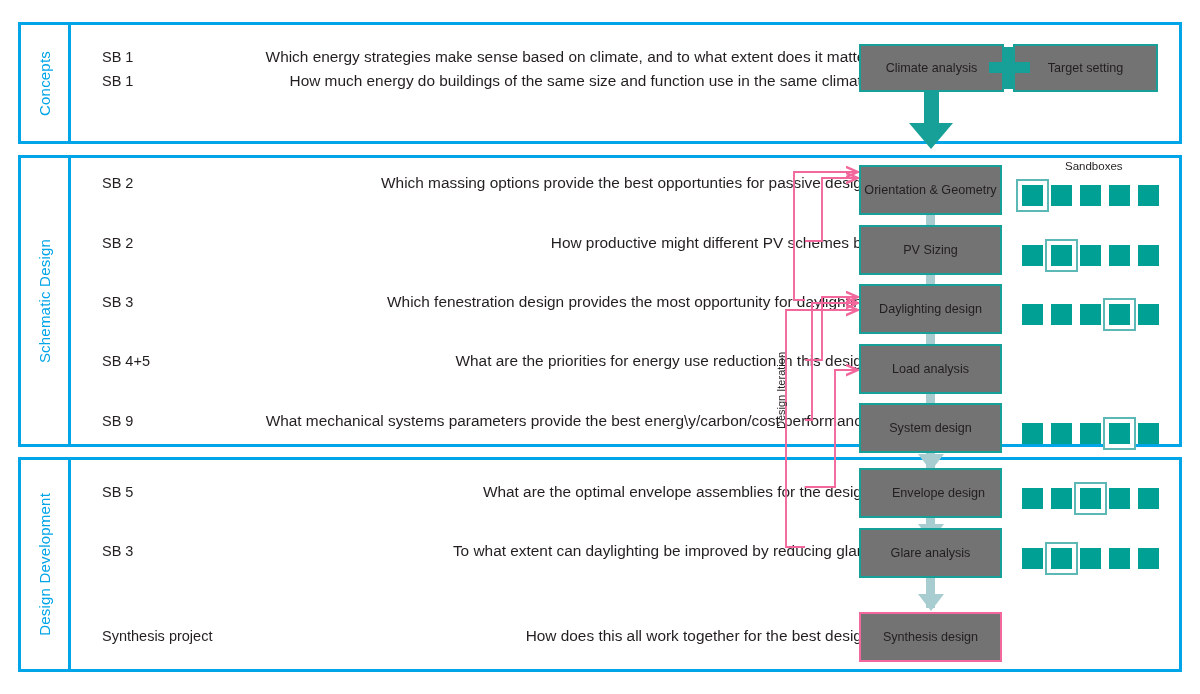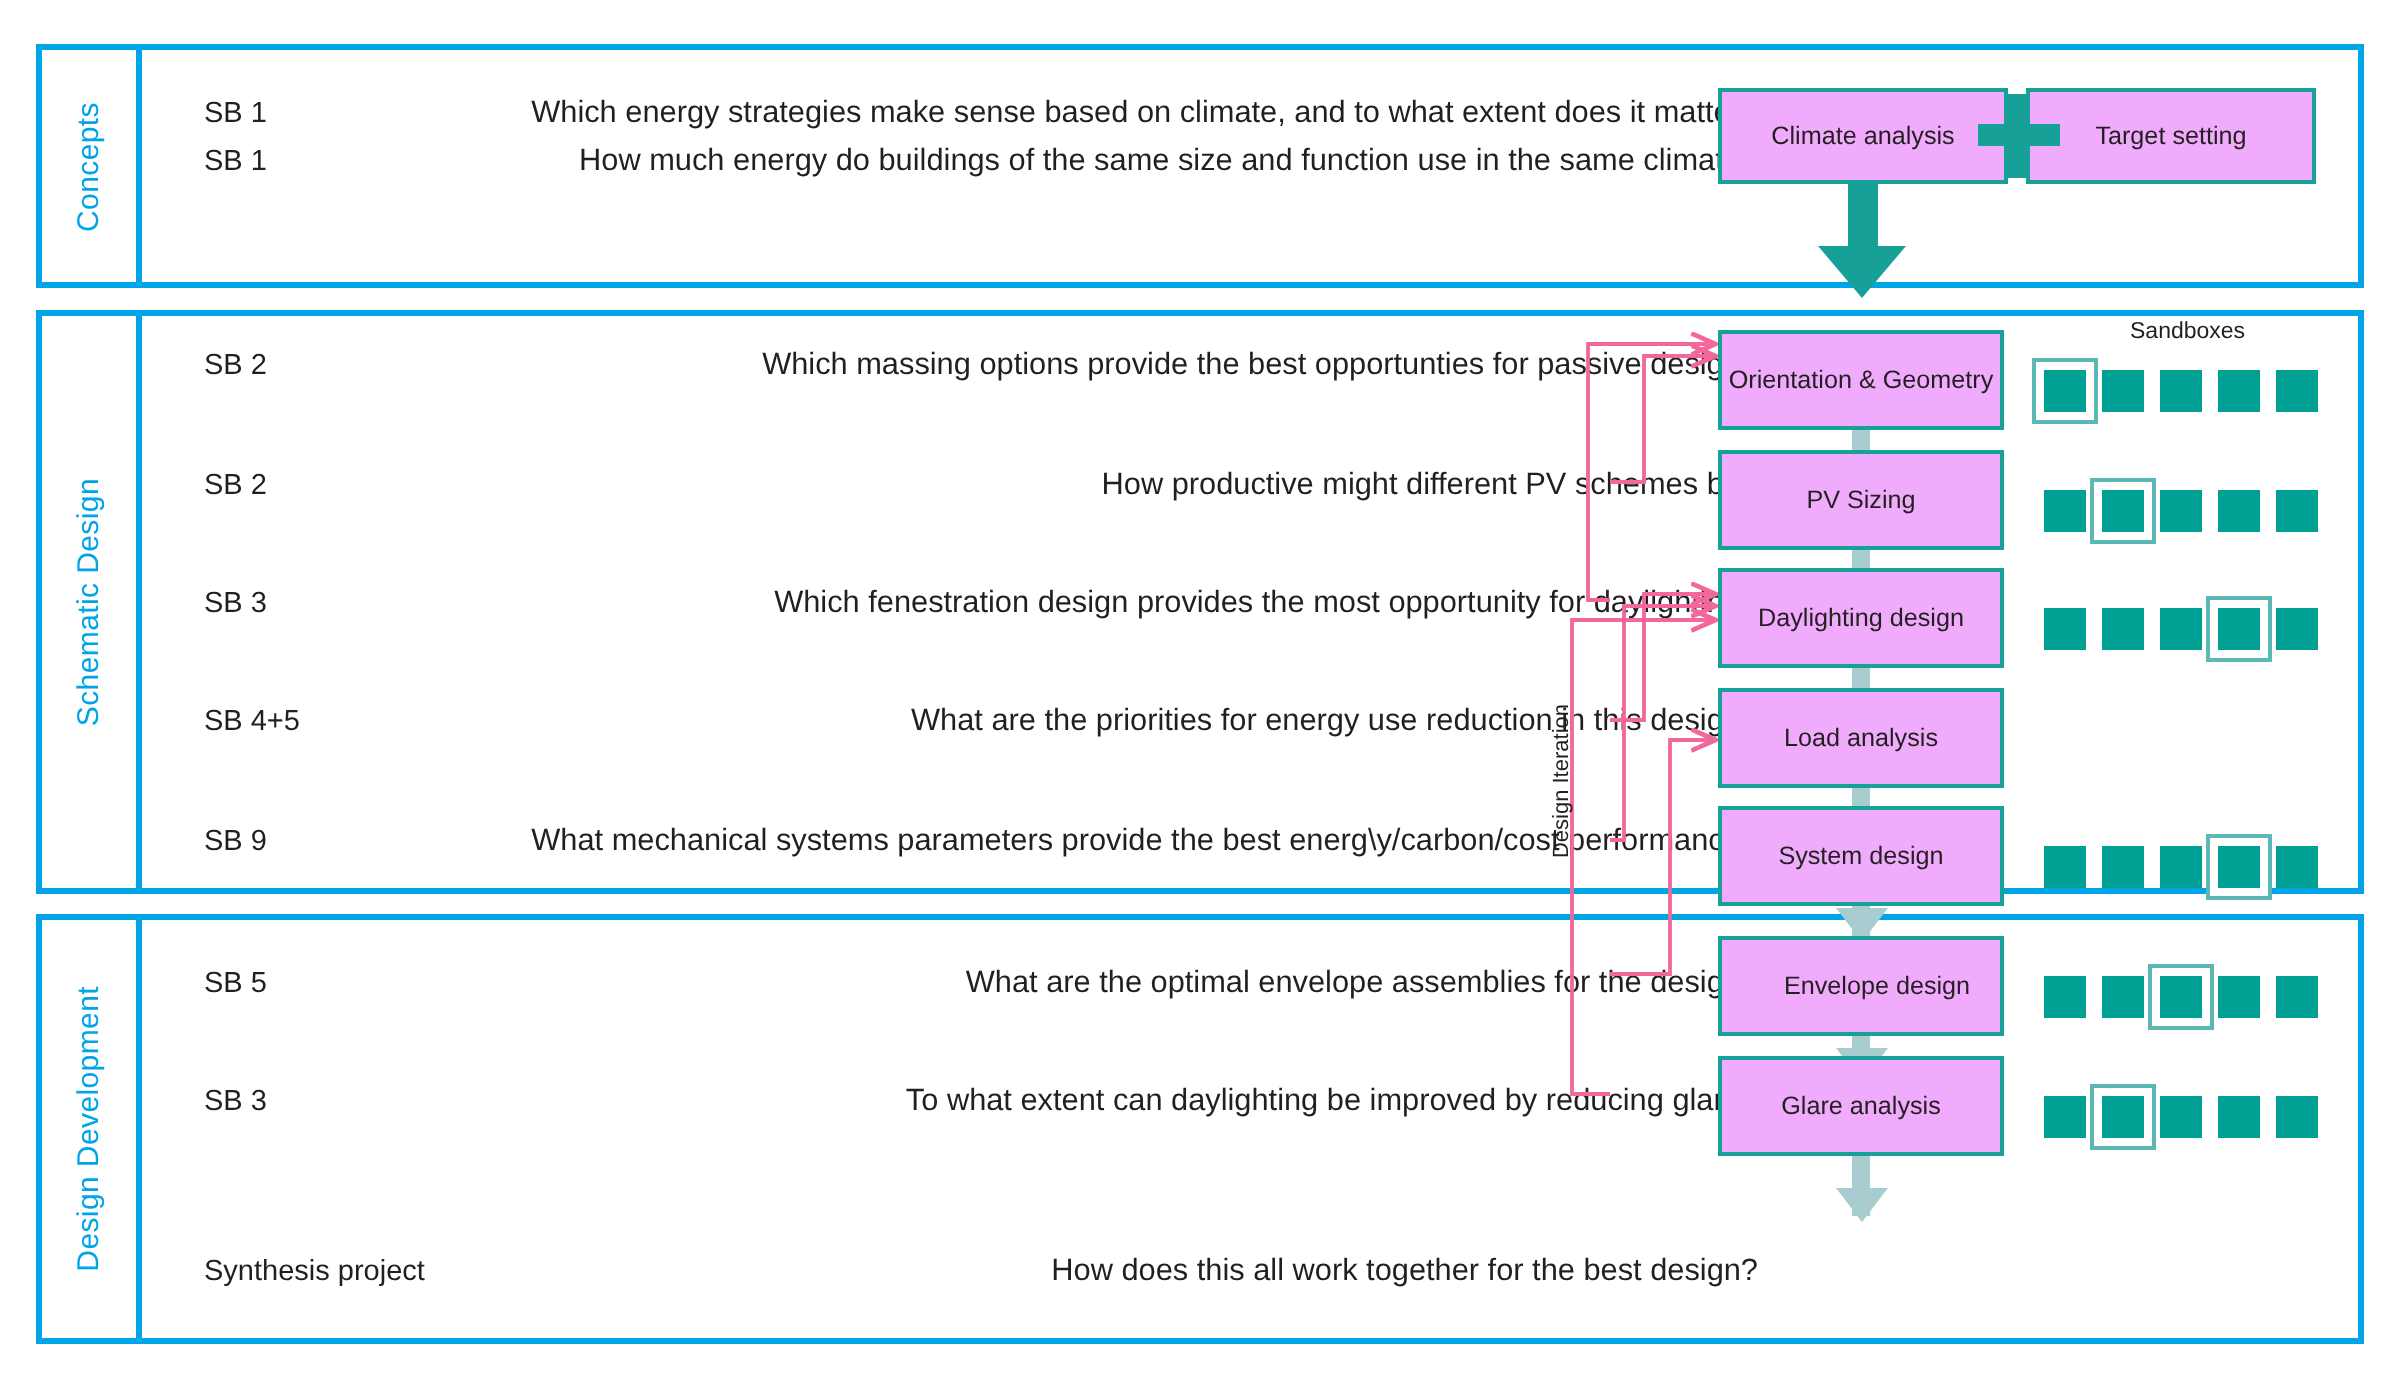--- a/index.html
+++ b/index.html
@@ -75,21 +75,21 @@
     white-space:nowrap;
   }
 
   
   .pbox{
     position:absolute;
     width:143px;
     height:50px;
     border:2.4px solid #17a098;
     box-sizing:border-box;
-    background:#f0abfc;
+    background:#737373;
     display:flex;
     align-items:center;
     justify-content:center;
     font-size:12.6px;
     color:#231f20;
     z-index:6;
     white-space:nowrap;
   }
   .pbox.pink{ border-color:#f2679c; }
 
@@ -272,20 +272,21 @@
   <div class="vconn" style="left:926px; top:576px; height:32px;"></div>
   <div class="vhead" style="left:918px; top:594px;"></div>
 
   <div class="pbox" style="left:859px; top:165px;">Orientation &amp; Geometry</div>
   <div class="pbox" style="left:859px; top:225px;">PV Sizing</div>
   <div class="pbox" style="left:859px; top:284px;">Daylighting design</div>
   <div class="pbox" style="left:859px; top:344px;">Load analysis</div>
   <div class="pbox" style="left:859px; top:403px;">System design</div>
   <div class="pbox" style="left:859px; top:468px;padding-left:16px;">Envelope design</div>
   <div class="pbox" style="left:859px; top:528px;">Glare analysis</div>
+  <div class="pbox pink" style="left:859px; top:612px;">Synthesis design</div>
 
   <div class="sandboxes-title" style="left:1065px; top:160px;">Sandboxes</div>
 
   <div class="sbrow" id="sbrow-0" style="left:1022px; top:179px;">
       <div class="sq-wrap sel">
         <div class="sq"></div>
       </div>
       <div class="sq-wrap">
         <div class="sq"></div>
       </div>

